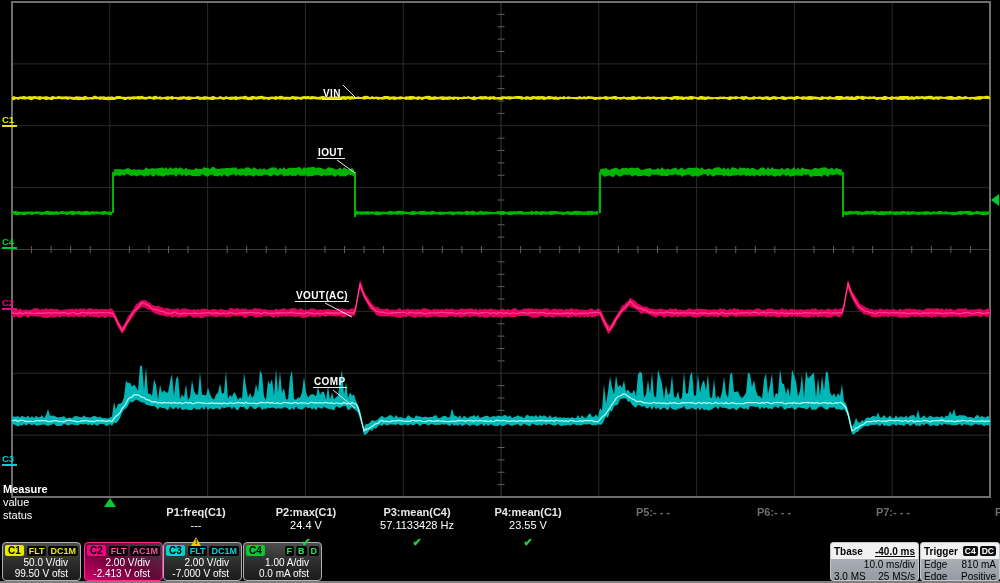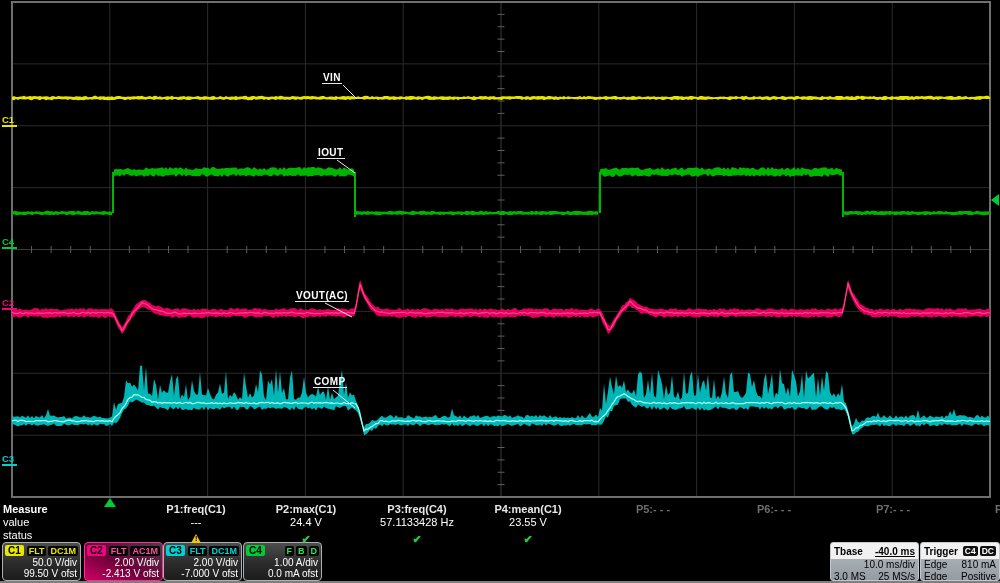--- a/index.html
+++ b/index.html
@@ -9,43 +9,43 @@
 
   
   .trace-label{position:absolute;z-index:3;color:#fff;font-size:10px;font-weight:bold;
                letter-spacing:.4px;border-bottom:1px solid #e8e8e8;padding:0 1px 0 1px;line-height:11px;}
 
   
   .chmark{position:absolute;left:2px;z-index:3;width:15px;font-size:9.5px;font-weight:bold;
           line-height:11px;border-bottom:2px solid currentColor;}
 
   
-  #measure-panel{position:absolute;left:0;top:497px;width:828px;height:45px;z-index:2;}
+  #measure-panel{position:absolute;left:0;top:477px;width:828px;height:45px;z-index:2;}
   .mhdr{position:absolute;left:3px;color:#fff;font-size:11px;}
   .mhdr.b{font-weight:bold;}
-  .mcol{position:absolute;width:150px;text-align:center;}
+  .mcol{position:absolute;width:150px;text-align:center;margin-top:23px;}
   .mlabel{color:#e8e8e8;font-size:11px;font-weight:600;height:13px;}
   .mcol.dim .mlabel{color:#6e6e6e;}
   .mvalue{color:#fff;font-size:11px;height:13px;}
   .mstatus{height:12px;}
   .chk{color:#27cc42;font-size:11px;font-weight:bold;line-height:10px;}
   .warn{display:inline-block;width:0;height:0;border-left:5px solid transparent;
         border-right:5px solid transparent;border-bottom:9px solid #eec800;position:relative;}
   .warn .ex{position:absolute;left:-1px;top:0px;font-size:7.5px;color:#000;font-weight:bold;}
 
   
   .chbox{position:absolute;top:542px;width:77px;height:37px;border:1px solid #aab2b8;border-radius:4px;
          background:linear-gradient(180deg,#4e4e4e 0%,#2b2b2b 55%,#1c1c1c 100%);
          color:#fff;font-size:10px;overflow:hidden;}
   .chbox.sel{border-color:#ff2d92;background:linear-gradient(205deg,#454048 0%,#6d0038 55%,#cf0067 100%);}
   .chhead{display:flex;align-items:center;height:13px;padding:1px 2px 0 2px;}
   .chid{font-weight:bold;font-size:10px;color:#000;border-radius:2px;padding:0 3px;line-height:11px;}
   .chbadges{margin-left:auto;display:flex;gap:2px;}
   .bdg{background:#050505;border-radius:2px;font-size:9px;font-weight:bold;padding:0 2px;line-height:10px;}
-  .chrow{text-align:right;padding-right:3px;line-height:11px;font-size:10px;color:#fff;}
+  .chrow{text-align:right;padding-right:12px;line-height:11px;font-size:10px;color:#fff;}
 
   
   .info-box{position:absolute;top:542px;height:37px;border:1px solid #c2c8cc;border-radius:3px;
             background:linear-gradient(180deg,#b7bdc3,#949ba2);color:#000;font-size:10px;overflow:hidden;}
   .ib-head{display:flex;align-items:center;background:#f1f1f1;height:16px;padding:0 3px;font-weight:bold;}
   .ib-head .sp{margin-left:auto;text-decoration:underline;}
   .ib-row{display:flex;padding:0 3px;line-height:12px;font-weight:normal;}
   .ib-row .sp{margin-left:auto;}
   .tbadge{background:#101010;color:#fff;border-radius:2px;font-size:8.5px;font-weight:bold;
           padding:0 2px;line-height:10px;margin-left:2px;}
@@ -162,42 +162,42 @@
       <line x1="333" y1="390" x2="355" y2="408" stroke="#e8e8e8" stroke-width="1"></line>
       <polygon points="104,507 116,507 110,498" fill="#00cc33"></polygon>
       <polygon points="991,200 999,194 999,206" fill="#00cc33"></polygon>
     </svg>
 
   <div class="chmark" style="top:114px;color:#e8e800">C1</div>
   <div class="chmark" style="top:236px;color:#00cc33">C4</div>
   <div class="chmark" style="top:297px;color:#f2047f">C2</div>
   <div class="chmark" style="top:453px;color:#00d2d2">C3</div>
 
-  <div class="trace-label" style="left:322px;top:72px">VIN</div>
+  <div class="trace-label" style="left:322px;top:88px">VIN</div>
   <div class="trace-label" style="left:317px;top:147px">IOUT</div>
   <div class="trace-label" style="left:295px;top:290px">VOUT(AC)</div>
   <div class="trace-label" style="left:313px;top:376px">COMP</div>
 
   <div id="measure-panel">
     <div class="mhdr b" style="top:6px">Measure</div>
     <div class="mhdr" style="top:19px">value</div>
     <div class="mhdr" style="top:32px">status</div>
 
     <div class="mcol" style="left:121px;top:6px">
       <div class="mlabel">P1:freq(C1)</div>
       <div class="mvalue">---</div>
       <div class="mstatus"><span class="warn"><span class="ex">!</span></span></div>
     </div>
     <div class="mcol" style="left:231px;top:6px">
       <div class="mlabel">P2:max(C1)</div>
       <div class="mvalue">24.4 V</div>
       <div class="mstatus"><span class="chk">✔</span></div>
     </div>
     <div class="mcol" style="left:342px;top:6px">
-      <div class="mlabel">P3:freq(C4)</div>
+      <div class="mlabel">P3:mean(C4)</div>
       <div class="mvalue">57.1133428 Hz</div>
       <div class="mstatus"><span class="chk">✔</span></div>
     </div>
     <div class="mcol" style="left:453px;top:6px">
       <div class="mlabel">P4:mean(C1)</div>
       <div class="mvalue">23.55 V</div>
       <div class="mstatus"><span class="chk">✔</span></div>
     </div>
     <div class="mcol dim" style="left:578px;top:6px">
       <div class="mlabel">P5:- - -</div>

